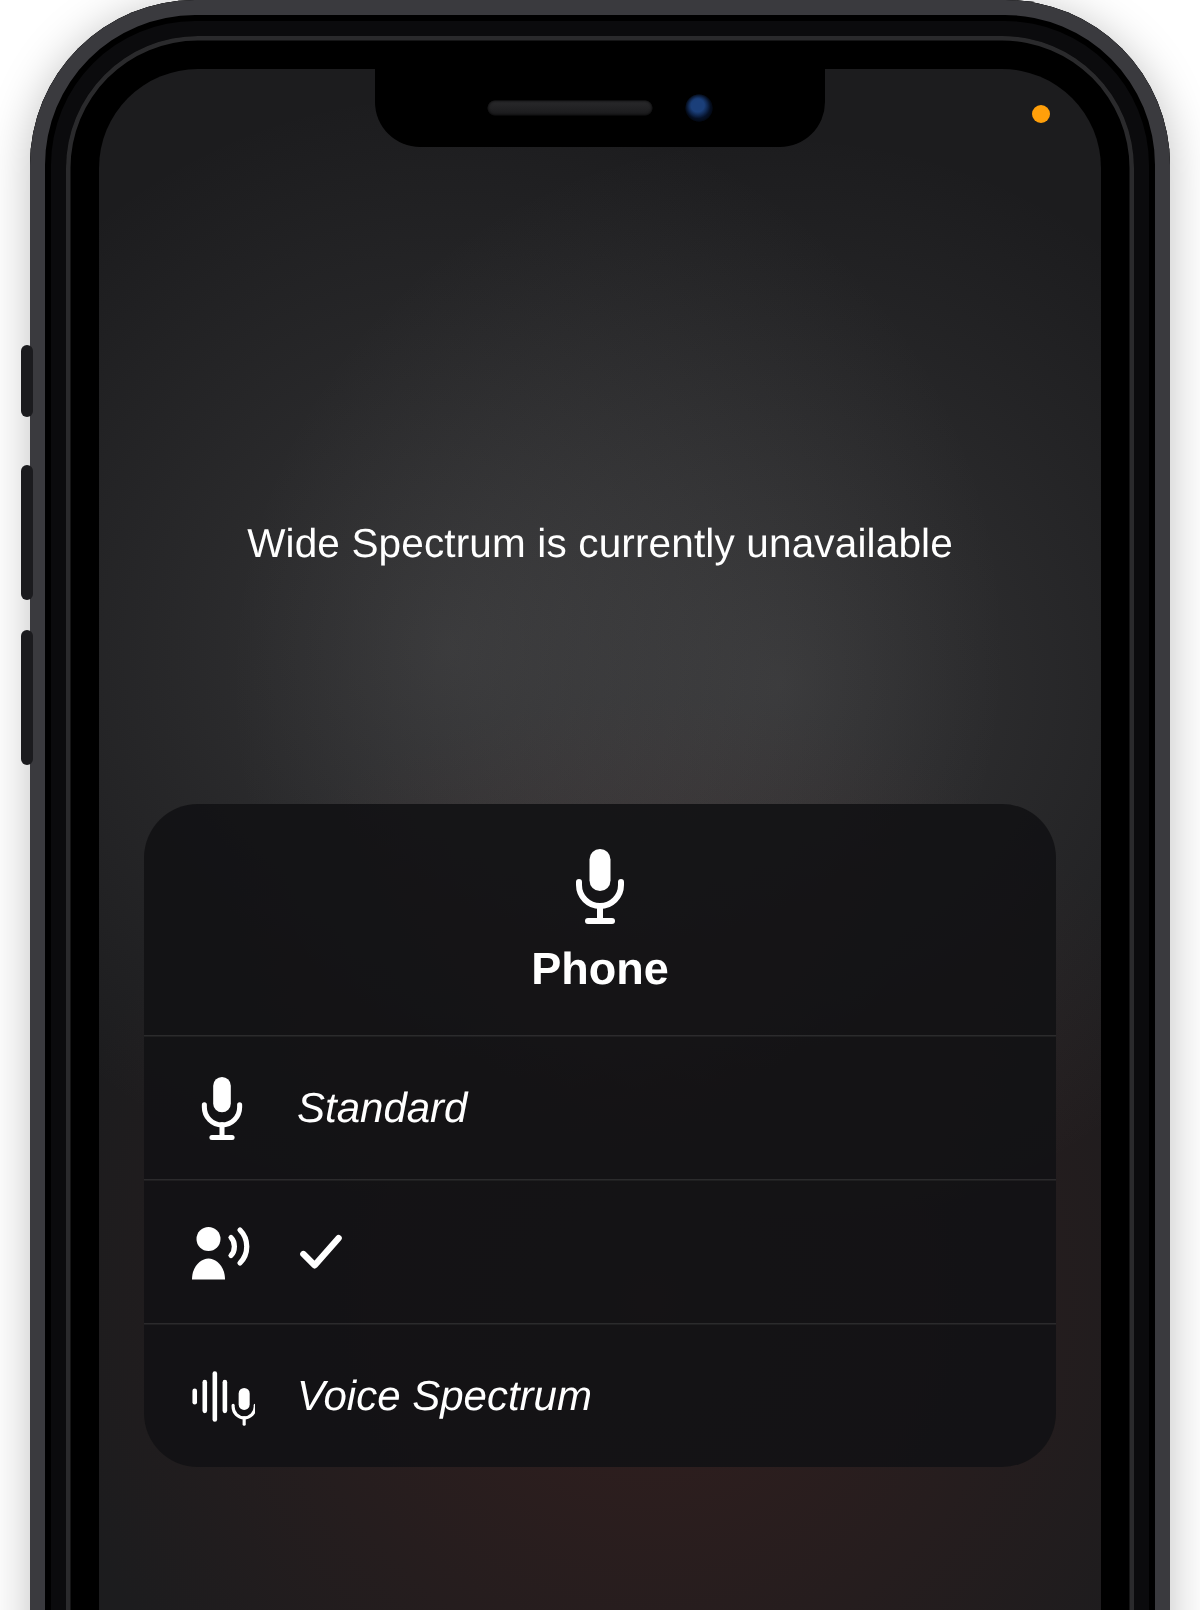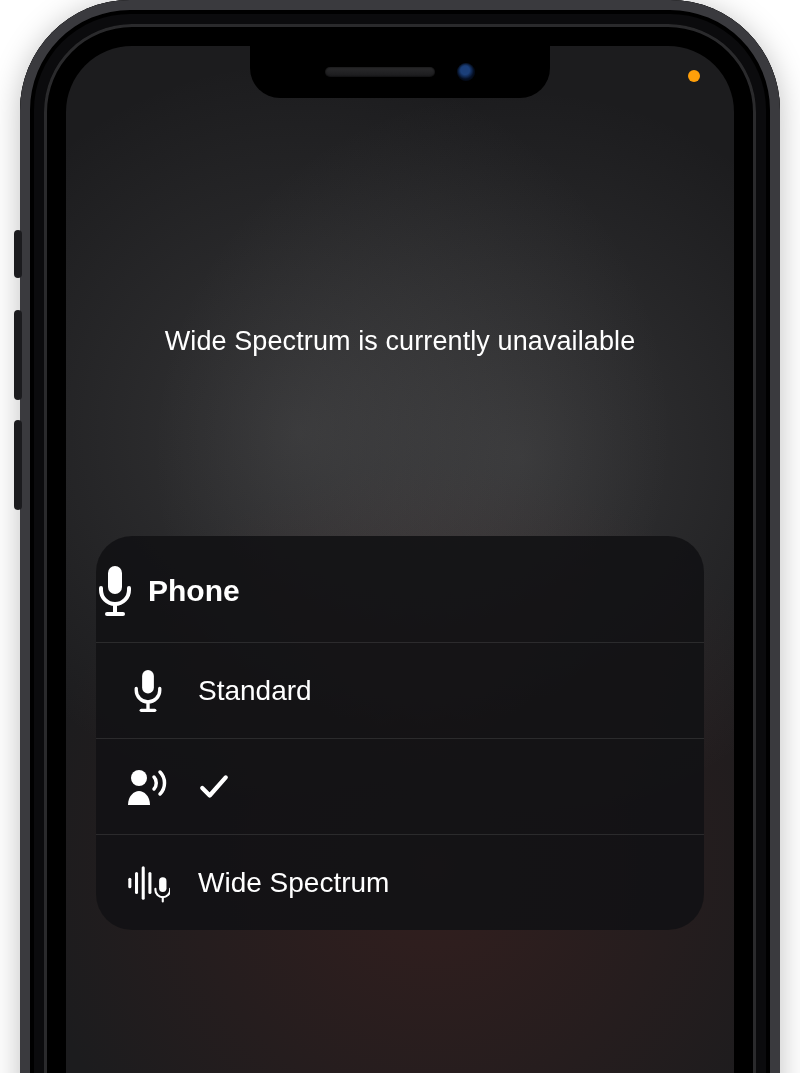--- a/index.html
+++ b/index.html
@@ -94,21 +94,21 @@
     right: 34px;
     width: 12px;
     height: 12px;
     border-radius: 50%;
     background: #ff9f0a;
   }
 
   
   .toast {
     position: absolute;
-    top: 280px;
+    top: 301px;
     left: 0;
     right: 0;
     text-align: center;
     color: #fff;
     font-size: 27px;
     font-weight: 400;
     letter-spacing: 0.1px;
     padding: 0 30px;
   }
 
@@ -119,21 +119,21 @@
     left: 30px;
     right: 30px;
     background: rgba(18,18,20,0.9);
     border-radius: 36px;
     overflow: hidden;
     color: #fff;
   }
 
   .panel-header {
     display: flex;
-    flex-direction: row;
+    flex-direction: column;
     align-items: center;
     padding: 30px 0 26px;
     gap: 14px;
   }
   .panel-header .title {
     font-size: 30px;
     font-weight: 600;
   }
   .panel-header svg { display:block; }
 
@@ -147,21 +147,21 @@
     font-size: 28px;
     font-weight: 400;
     cursor: pointer;
   }
   .option .icon-wrap {
     width: 44px;
     display: flex;
     align-items: center;
     justify-content: center;
   }
-  .option .label { flex: 1; }
+  .option .label { flex: 1; font-style: italic; }
   .option .check svg { display:block; }
 
   
   .ico { fill:#fff; }
   .ico-stroke { stroke:#fff; fill:none; }
 </style>
 </head>
 <body>
 
 <div class="phone">
@@ -240,21 +240,21 @@
               <line x1="25" y1="10" x2="25" y2="30"></line>
             </g>
 
             <g transform="translate(28,14) scale(0.55)">
               <rect class="ico" x="12" y="0" width="14" height="28" rx="7"></rect>
               <path class="ico-stroke" stroke-width="4" stroke-linecap="round" d="M5 22v2a14 14 0 0 0 28 0v-2"></path>
               <line class="ico-stroke" stroke-width="4" stroke-linecap="round" x1="19" y1="38" x2="19" y2="46"></line>
             </g>
           </svg>
         </span>
-        <span class="label">Wide Spectrum</span>
+        <span class="label">Voice Spectrum</span>
         <span class="check" style="visibility:hidden">
           <svg width="30" height="30" viewBox="0 0 30 30">
             <path class="ico-stroke" stroke-width="4" stroke-linecap="round" stroke-linejoin="round" d="M4 16 L11 23 L26 6"></path>
           </svg>
         </span>
       </div>
 
     </div>
 
   </div>

